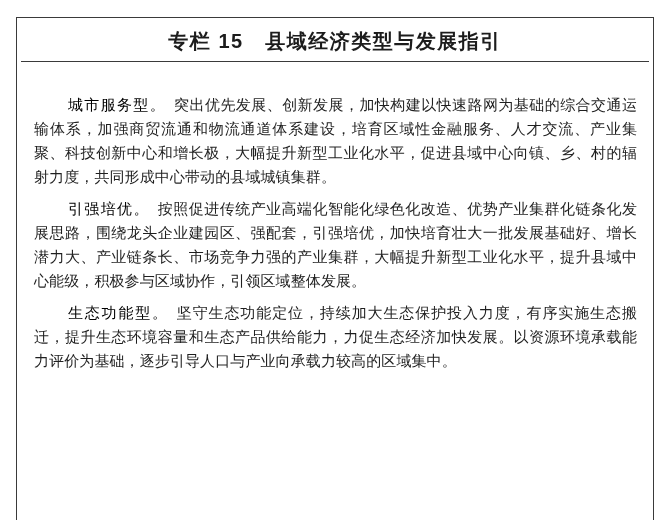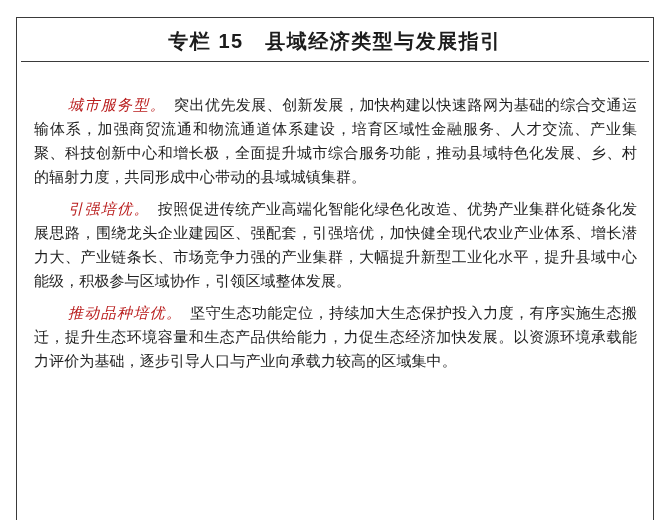--- a/index.html
+++ b/index.html
@@ -39,38 +39,37 @@
   }
   .para {
     font-size: 15px;
     line-height: 24px;
     letter-spacing: 0.1px;
     text-align: justify;
     text-indent: 2em;
     color: #1f1f1f;
   }
   .para-label {
-    font-style: italic;      
     letter-spacing: 1px;
-    color: #b91c1c;
+    color: #000000;
   }
 </style>
 </head>
 <body>
 
 <div class="page">
   <div class="panel">
 
     <div class="panel-title">专栏 15　县域经济类型与发展指引</div>
 
     <div class="panel-body">
 
-      <p class="para"><span class="para-label">城市服务型。</span><span>突出优先发展、创新发展，加快构建以快速路网为基础的综合交通运输体系，加强商贸流通和物流通道体系建设，培育区域性金融服务、人才交流、产业集聚、科技创新中心和增长极，全面提升城市综合服务功能，推动县域特色化发展、乡、村的辐射力度，共同形成中心带动的县域城镇集群。</span></p>
+      <p class="para"><span class="para-label">城市服务型。</span><span>突出优先发展、创新发展，加快构建以快速路网为基础的综合交通运输体系，加强商贸流通和物流通道体系建设，培育区域性金融服务、人才交流、产业集聚、科技创新中心和增长极，大幅提升新型工业化水平，促进县域中心向镇、乡、村的辐射力度，共同形成中心带动的县域城镇集群。</span></p>
 
-      <p class="para"><span class="para-label">引强培优。</span><span>按照促进传统产业高端化智能化绿色化改造、优势产业集群化链条化发展思路，围绕龙头企业建园区、强配套，引强培优，加快健全现代农业产业体系、增长潜力大、产业链条长、市场竞争力强的产业集群，大幅提升新型工业化水平，提升县域中心能级，积极参与区域协作，引领区域整体发展。</span></p>
+      <p class="para"><span class="para-label">引强培优。</span><span>按照促进传统产业高端化智能化绿色化改造、优势产业集群化链条化发展思路，围绕龙头企业建园区、强配套，引强培优，加快培育壮大一批发展基础好、增长潜力大、产业链条长、市场竞争力强的产业集群，大幅提升新型工业化水平，提升县域中心能级，积极参与区域协作，引领区域整体发展。</span></p>
 
 
 
-      <p class="para"><span class="para-label">推动品种培优。</span><span>坚守生态功能定位，持续加大生态保护投入力度，有序实施生态搬迁，提升生态环境容量和生态产品供给能力，力促生态经济加快发展。以资源环境承载能力评价为基础，逐步引导人口与产业向承载力较高的区域集中。</span></p>
+      <p class="para"><span class="para-label">生态功能型。</span><span>坚守生态功能定位，持续加大生态保护投入力度，有序实施生态搬迁，提升生态环境容量和生态产品供给能力，力促生态经济加快发展。以资源环境承载能力评价为基础，逐步引导人口与产业向承载力较高的区域集中。</span></p>
 
     </div>
   </div>
 </div>
 
 </body></html>

